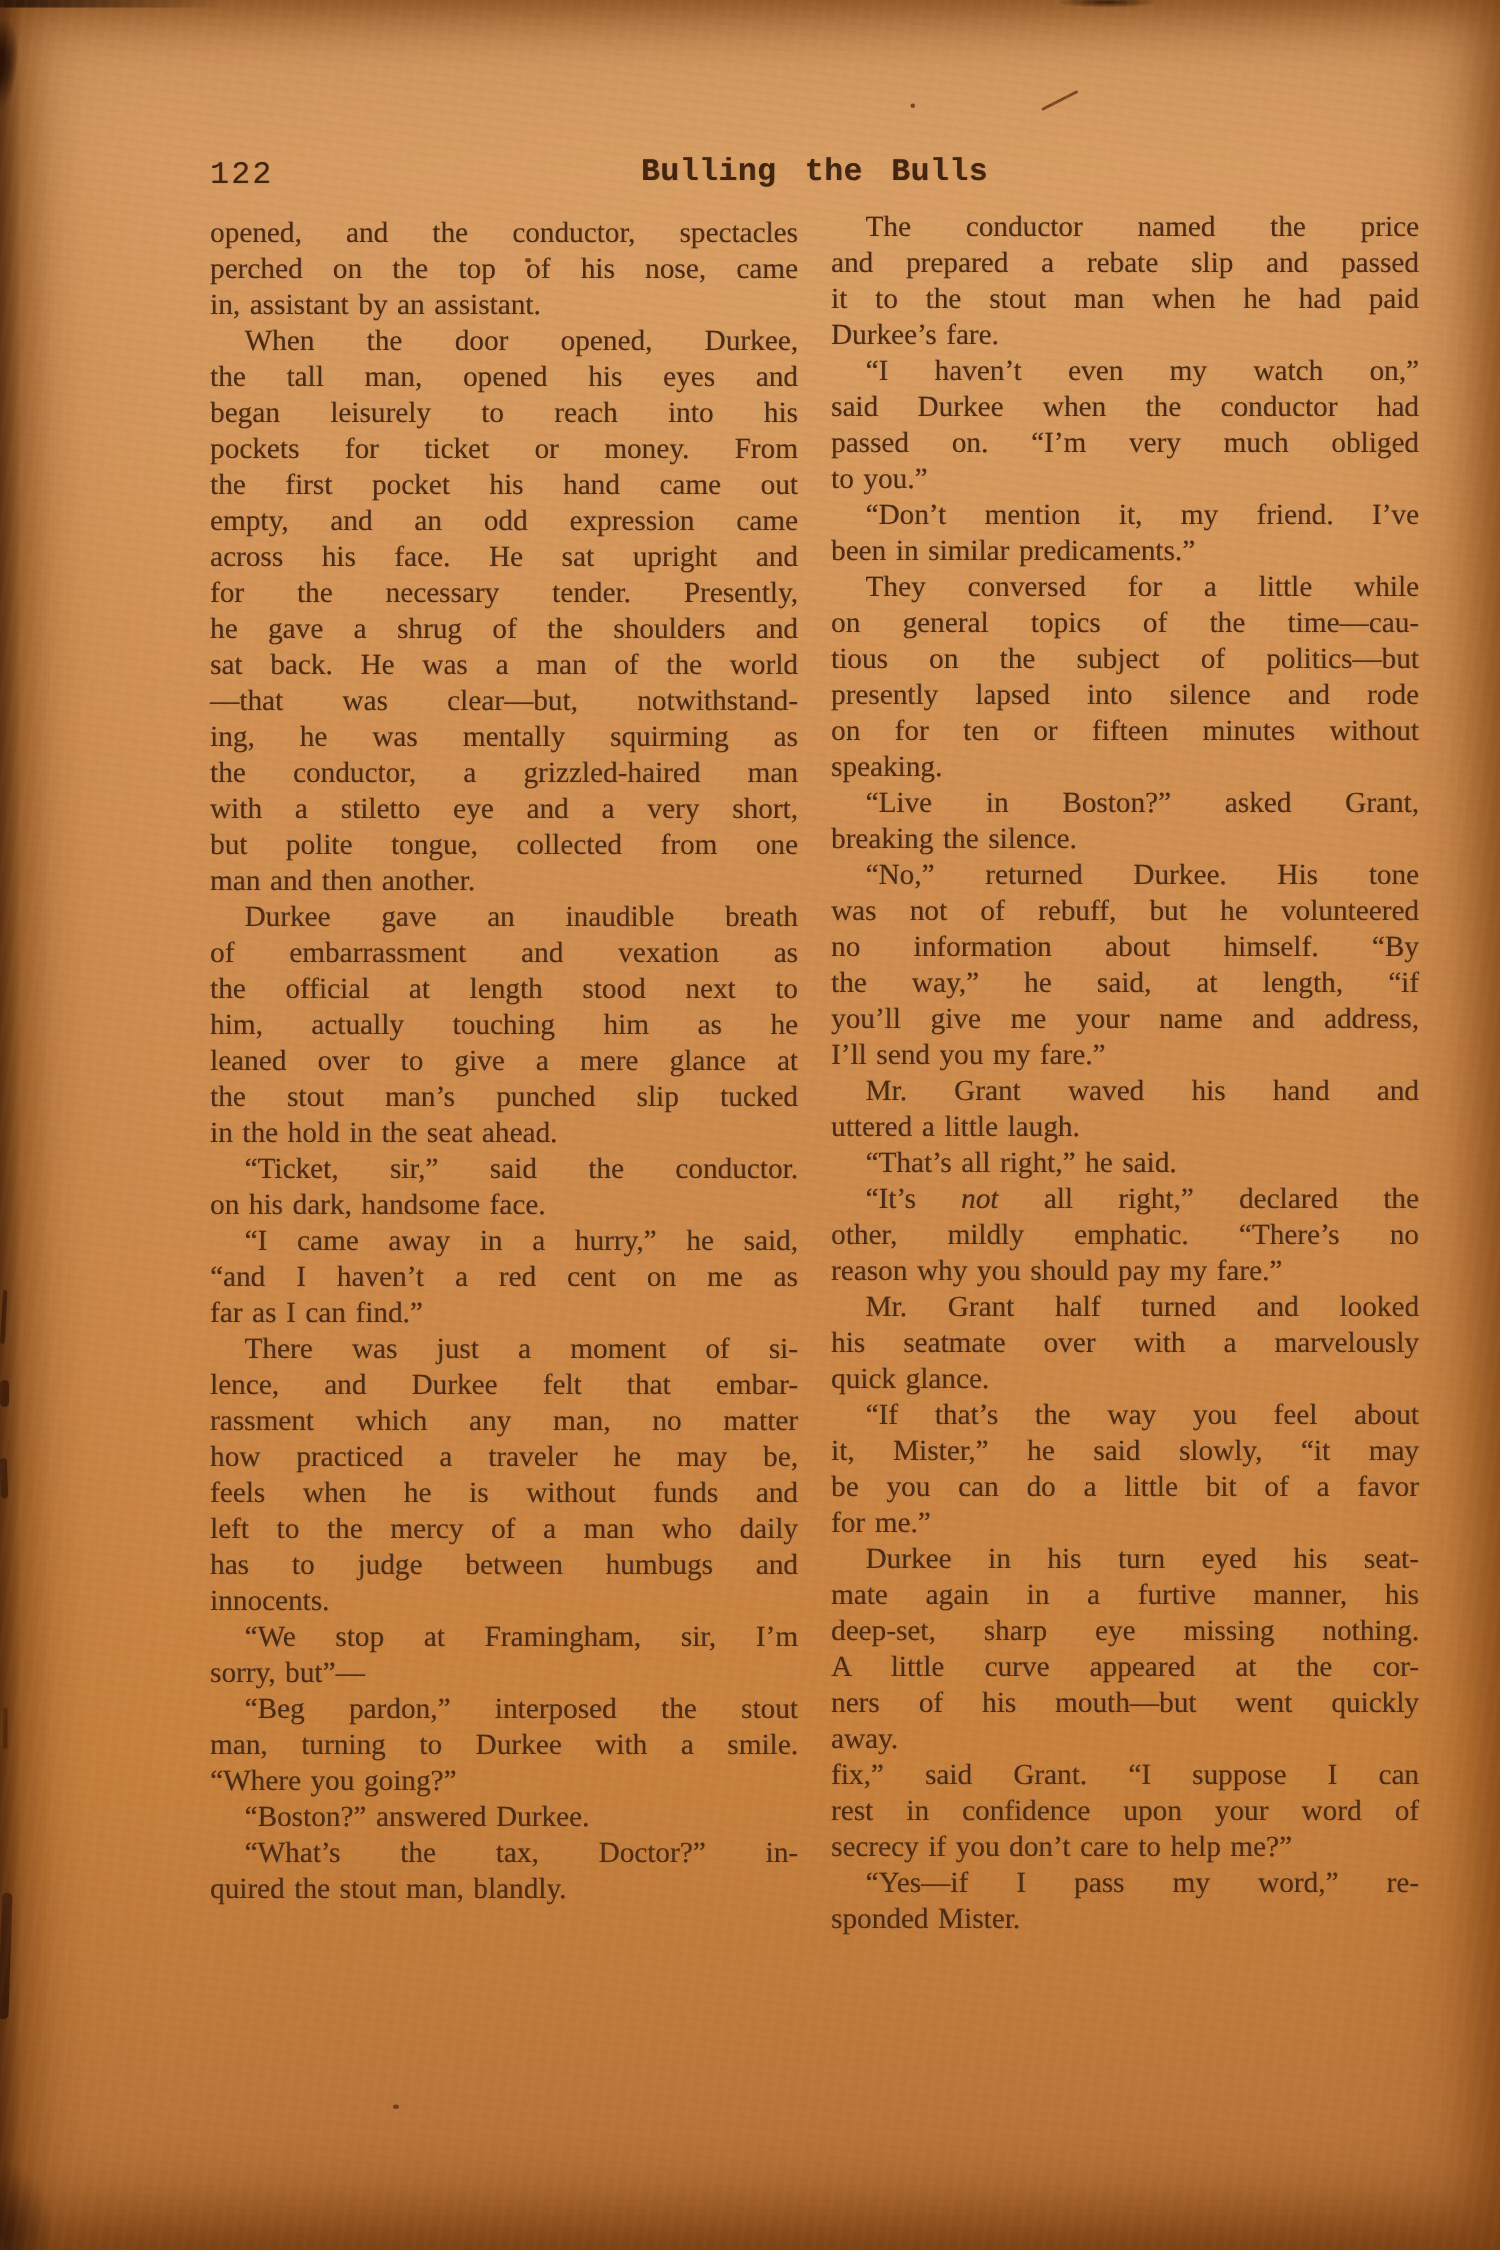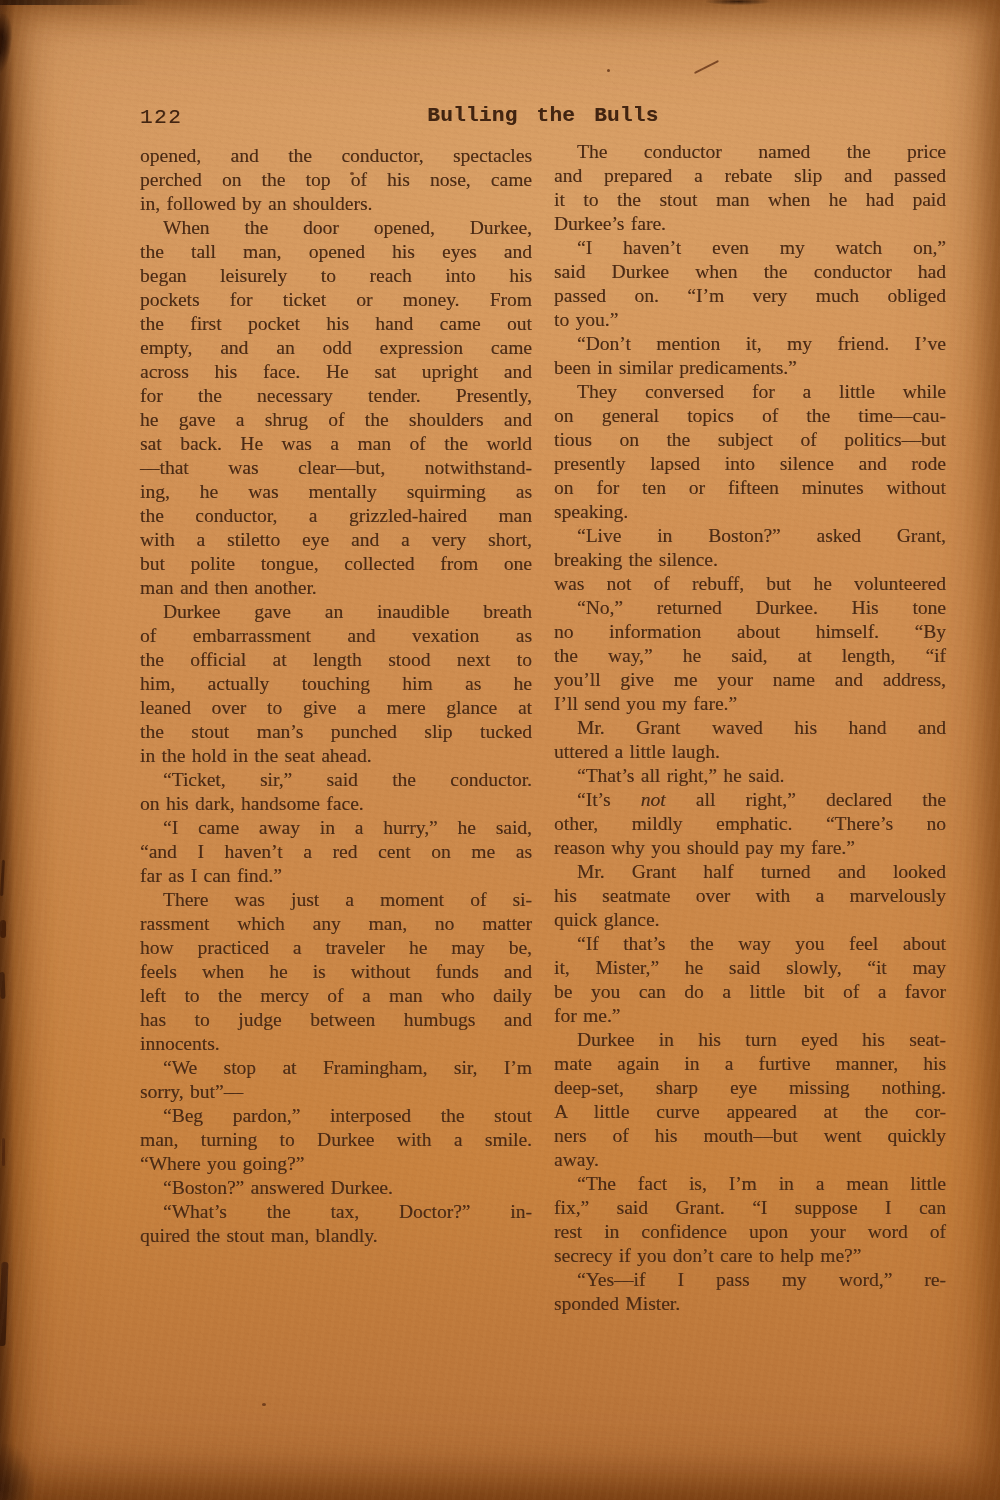--- a/index.html
+++ b/index.html
@@ -154,21 +154,21 @@
   <div class="header">
     <span class="pagenum">122</span>
     <span class="running-title">Bulling the Bulls</span>
   </div>
 
   <div class="columns">
     <div class="col col-left" id="col-left">
         <div class="para">
           <div class="line">opened, and the conductor, spectacles</div>
           <div class="line">perched on the top of his nose, came</div>
-          <div class="line lastline">in, followed by an shoulders.</div>
+          <div class="line lastline">in, assistant by an assistant.</div>
         </div>
         <div class="para">
           <div class="line firstline">When the door opened, Durkee,</div>
           <div class="line">the tall man, opened his eyes and</div>
           <div class="line">began leisurely to reach into his</div>
           <div class="line">pockets for ticket or money. From</div>
           <div class="line">the first pocket his hand came out</div>
           <div class="line">empty, and an odd expression came</div>
           <div class="line">across his face. He sat upright and</div>
           <div class="line">for the necessary tender. Presently,</div>
@@ -196,20 +196,21 @@
         <div class="para">
           <div class="line lastline">on his dark, handsome face.</div>
         </div>
         <div class="para">
           <div class="line firstline">“I came away in a hurry,” he said,</div>
           <div class="line">“and I haven’t a red cent on me as</div>
           <div class="line lastline">far as I can find.”</div>
         </div>
         <div class="para">
           <div class="line firstline">There was just a moment of si-</div>
+          <div class="line">lence, and Durkee felt that embar-</div>
           <div class="line">rassment which any man, no matter</div>
           <div class="line">how practiced a traveler he may be,</div>
           <div class="line">feels when he is without funds and</div>
           <div class="line">left to the mercy of a man who daily</div>
           <div class="line">has to judge between humbugs and</div>
           <div class="line lastline">innocents.</div>
         </div>
         <div class="para">
           <div class="line firstline">“We stop at Framingham, sir, I’m</div>
           <div class="line lastline">sorry, but”—</div>
@@ -250,22 +251,22 @@
           <div class="line">tious on the subject of politics—but</div>
           <div class="line">presently lapsed into silence and rode</div>
           <div class="line">on for ten or fifteen minutes without</div>
           <div class="line lastline">speaking.</div>
         </div>
         <div class="para">
           <div class="line firstline">“Live in Boston?” asked Grant,</div>
           <div class="line lastline">breaking the silence.</div>
         </div>
         <div class="para">
+          <div class="line firstline">“No,” returned Durkee. His tone</div>
           <div class="line">was not of rebuff, but he volunteered</div>
-          <div class="line firstline">“No,” returned Durkee. His tone</div>
           <div class="line">no information about himself. “By</div>
           <div class="line">the way,” he said, at length, “if</div>
           <div class="line">you’ll give me your name and address,</div>
           <div class="line lastline">I’ll send you my fare.”</div>
         </div>
         <div class="para">
           <div class="line firstline">Mr. Grant waved his hand and</div>
           <div class="line lastline">uttered a little laugh.</div>
         </div>
         <div class="para">
@@ -289,21 +290,20 @@
         </div>
         <div class="para">
           <div class="line firstline">Durkee in his turn eyed his seat-</div>
           <div class="line">mate again in a furtive manner, his</div>
           <div class="line">deep-set, sharp eye missing nothing.</div>
           <div class="line">A little curve appeared at the cor-</div>
           <div class="line">ners of his mouth—but went quickly</div>
           <div class="line lastline">away.</div>
         </div>
         <div class="para">
-          <div class="line firstline">“The fact is, I’m in a mean little</div>
           <div class="line">fix,” said Grant. “I suppose I can</div>
           <div class="line">rest in confidence upon your word of</div>
           <div class="line lastline">secrecy if you don’t care to help me?”</div>
         </div>
         <div class="para">
           <div class="line firstline">“Yes—if I pass my word,” re-</div>
           <div class="line lastline">sponded Mister.</div>
         </div>
       </div>
   </div>

